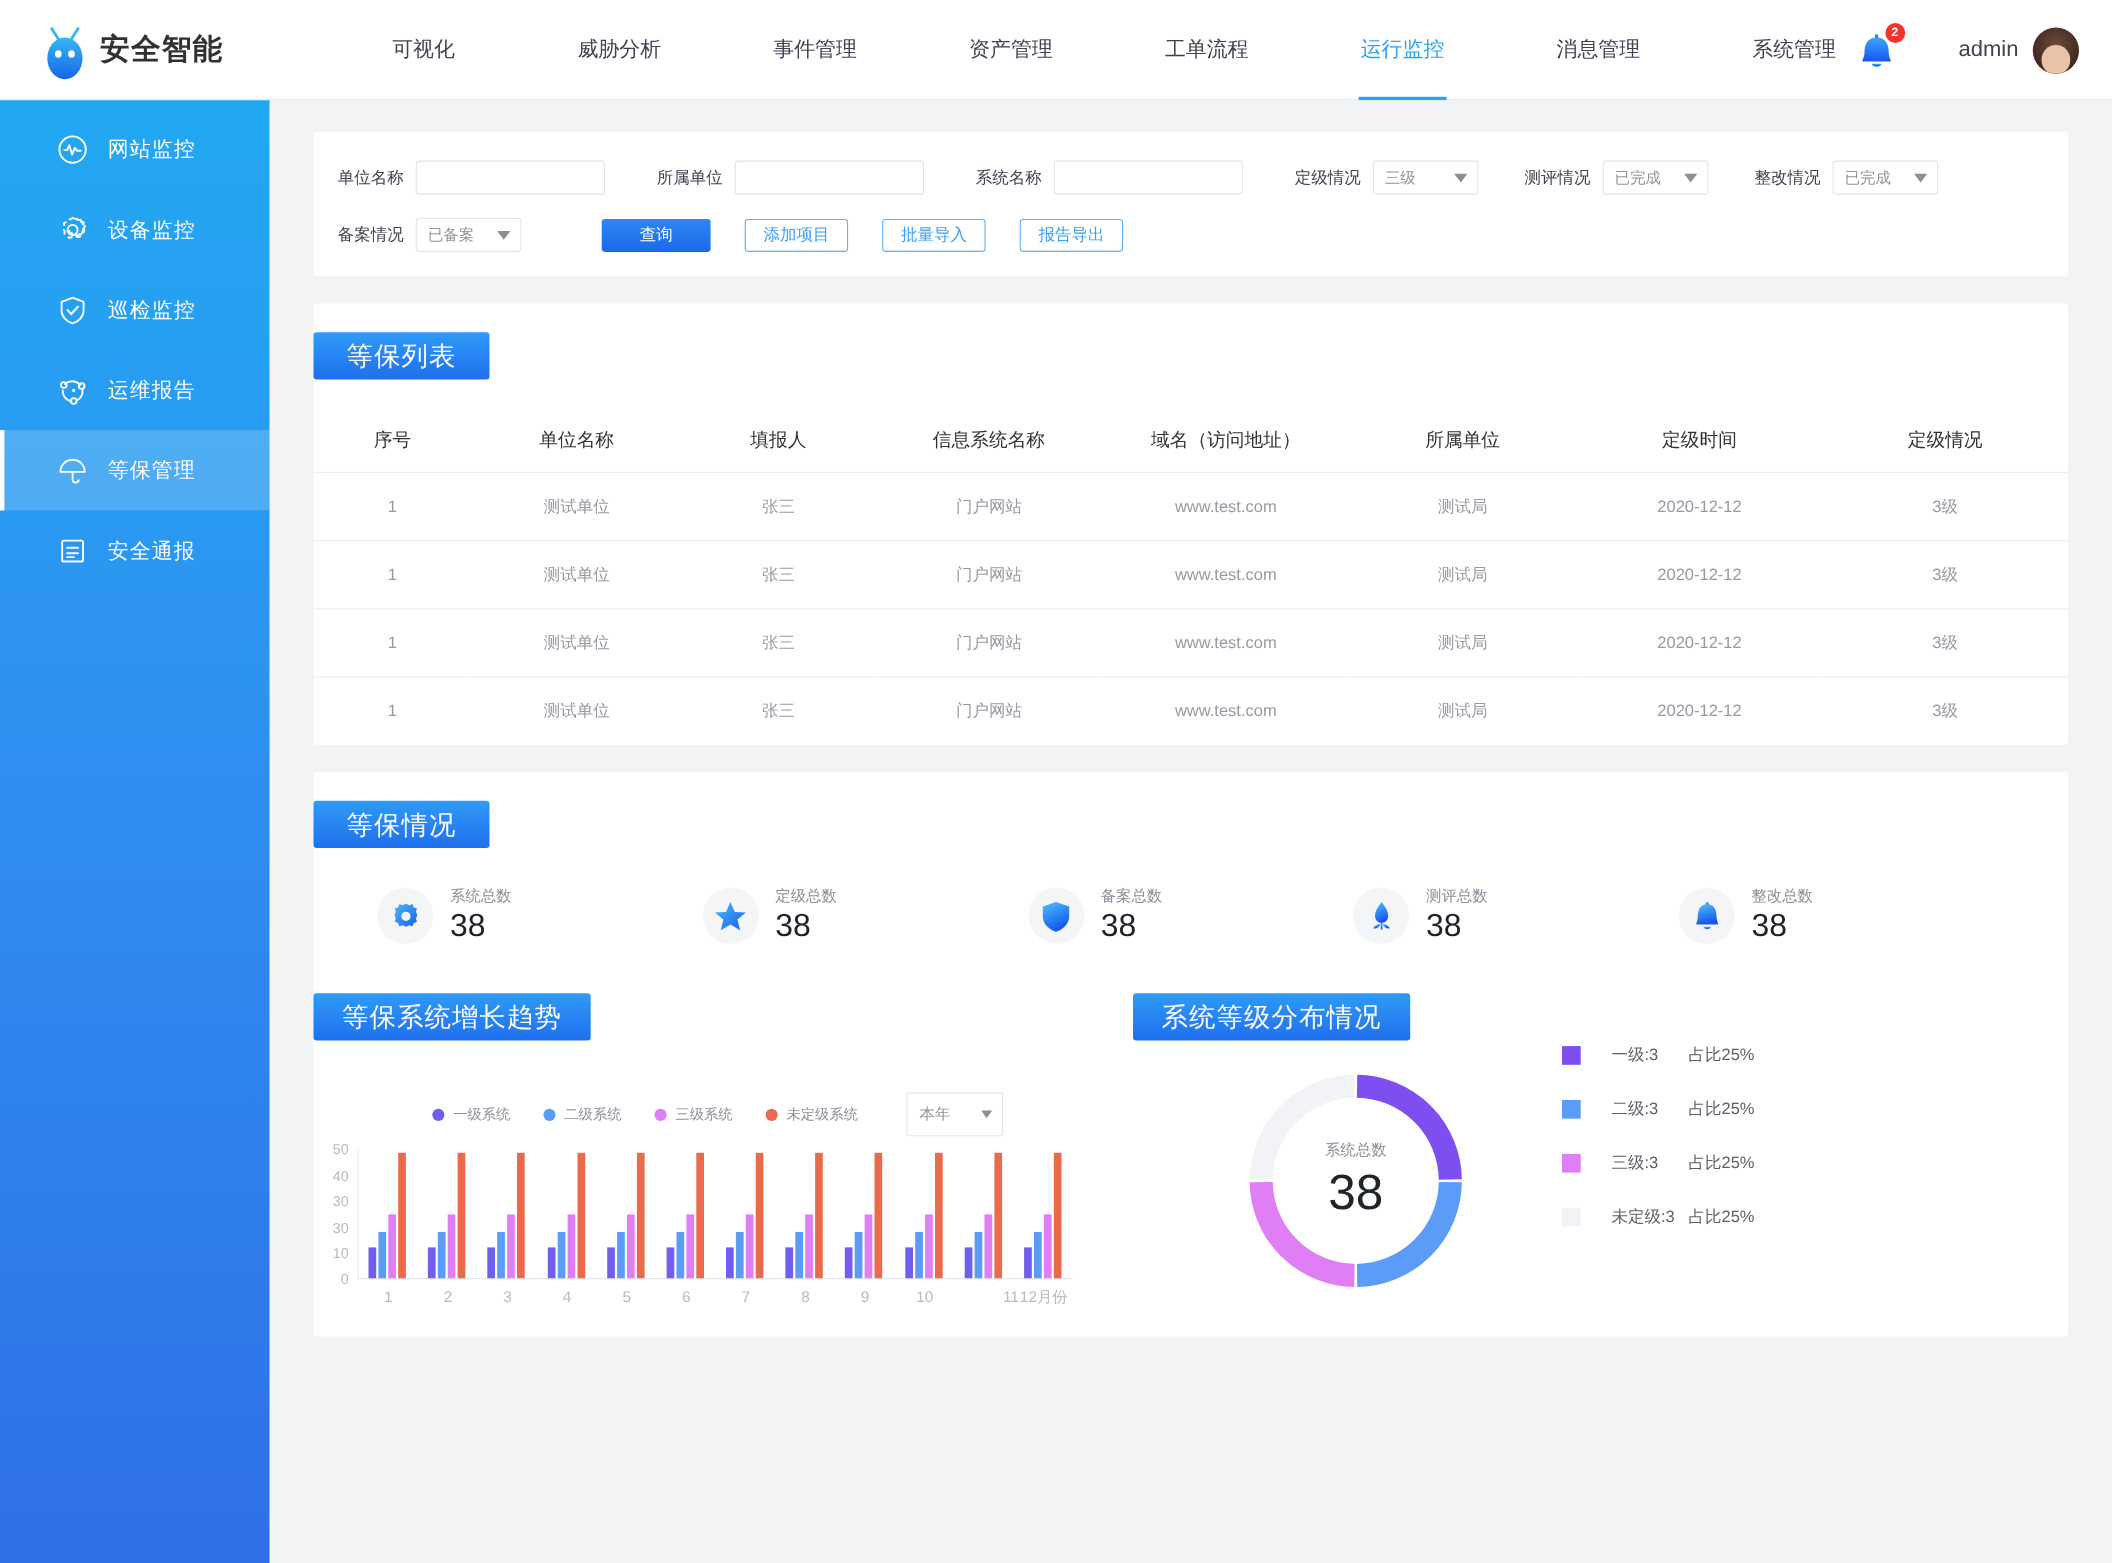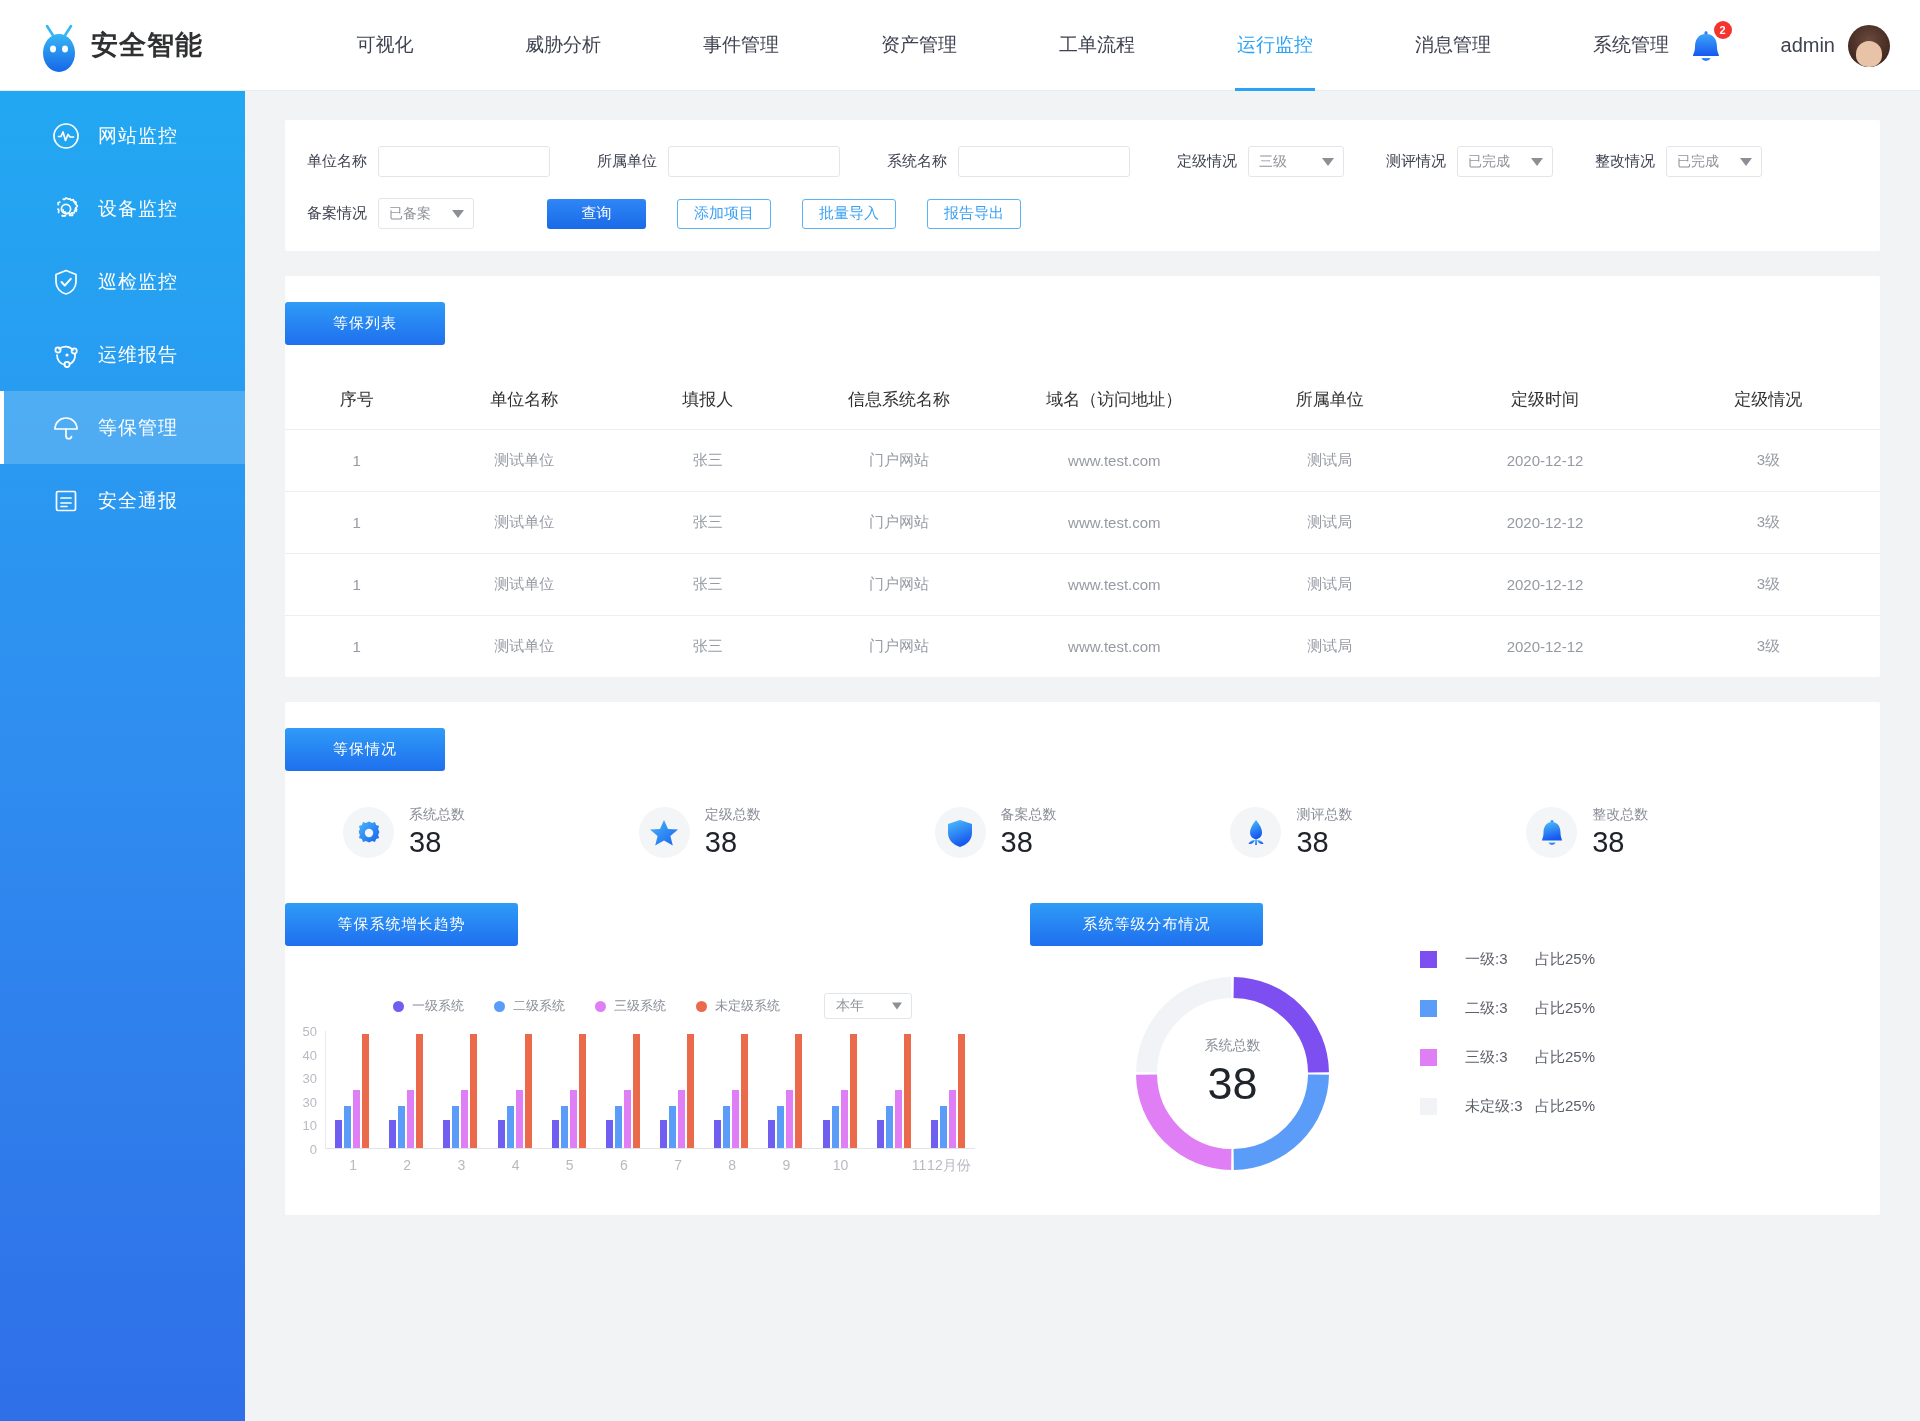--- a/index.html
+++ b/index.html
@@ -124,21 +124,21 @@
     font-size: 15px; border: 1px solid #5bb3f7; border-radius: 3px;
     cursor: pointer; font-family: "Liberation Sans", sans-serif;
   }
   .btn-gap { width: 31px; }
 
   
   .chip {
     display: inline-flex; align-items: center; justify-content: center;
     height: 43px; min-width: 160px; padding: 0 26px;
     background: linear-gradient(180deg,#2f9bf7 0%,#1f6fee 100%);
-    color: #fff; font-size: 15px; border-radius: 3px;
+    color: #fff; font-size: 24px; border-radius: 3px;
     letter-spacing: 1px; cursor: pointer;
   }
   .chip-wide { min-width: 233px; }
 
   
   .list-card { padding: 26px 0 0 0; margin-bottom: 25px; }
   .chip-row { padding-left: 0; margin-bottom: 25px; }
   table { width: 100%; border-collapse: collapse; }
   thead th {
     font-size: 17px; color: #303133; font-weight: normal;
@@ -170,21 +170,21 @@
   .chart-left { width: 745px; position: relative; }
   .chart-right { flex: 1; position: relative; }
   .legend-row {
     display: flex; align-items: center; justify-content: center;
     margin-top: 47px; padding-right: 10px;
   }
   .legend-item { display: flex; align-items: center; margin-right: 30px; }
   .legend-dot { width: 11px; height: 11px; border-radius: 50%; margin-right: 8px; }
   .legend-text { font-size: 13px; color: #8a8e97; }
   .year-select {
-    width: 88px; height: 26px; border: 1px solid #e2e5ea; border-radius: 3px;
+    width: 88px; height: 40px; border: 1px solid #e2e5ea; border-radius: 3px;
     background: #fff; display: flex; align-items: center; position: relative;
     padding-left: 11px; font-size: 14px; color: #909399; cursor: pointer;
     margin-left: 14px;
   }
   .year-select .caret { border-top-width: 7px; border-left-width: 5px; border-right-width: 5px; }
 
   .plot { position: relative; margin-top: 12px; margin-left: 40px; }
   .ylabel { position: absolute; right: 100%; margin-right: 9px;
             font-size: 13px; color: #b7bac1; transform: translateY(-50%); }
   .xlabel { position: absolute; top: 100%; margin-top: 9px;

